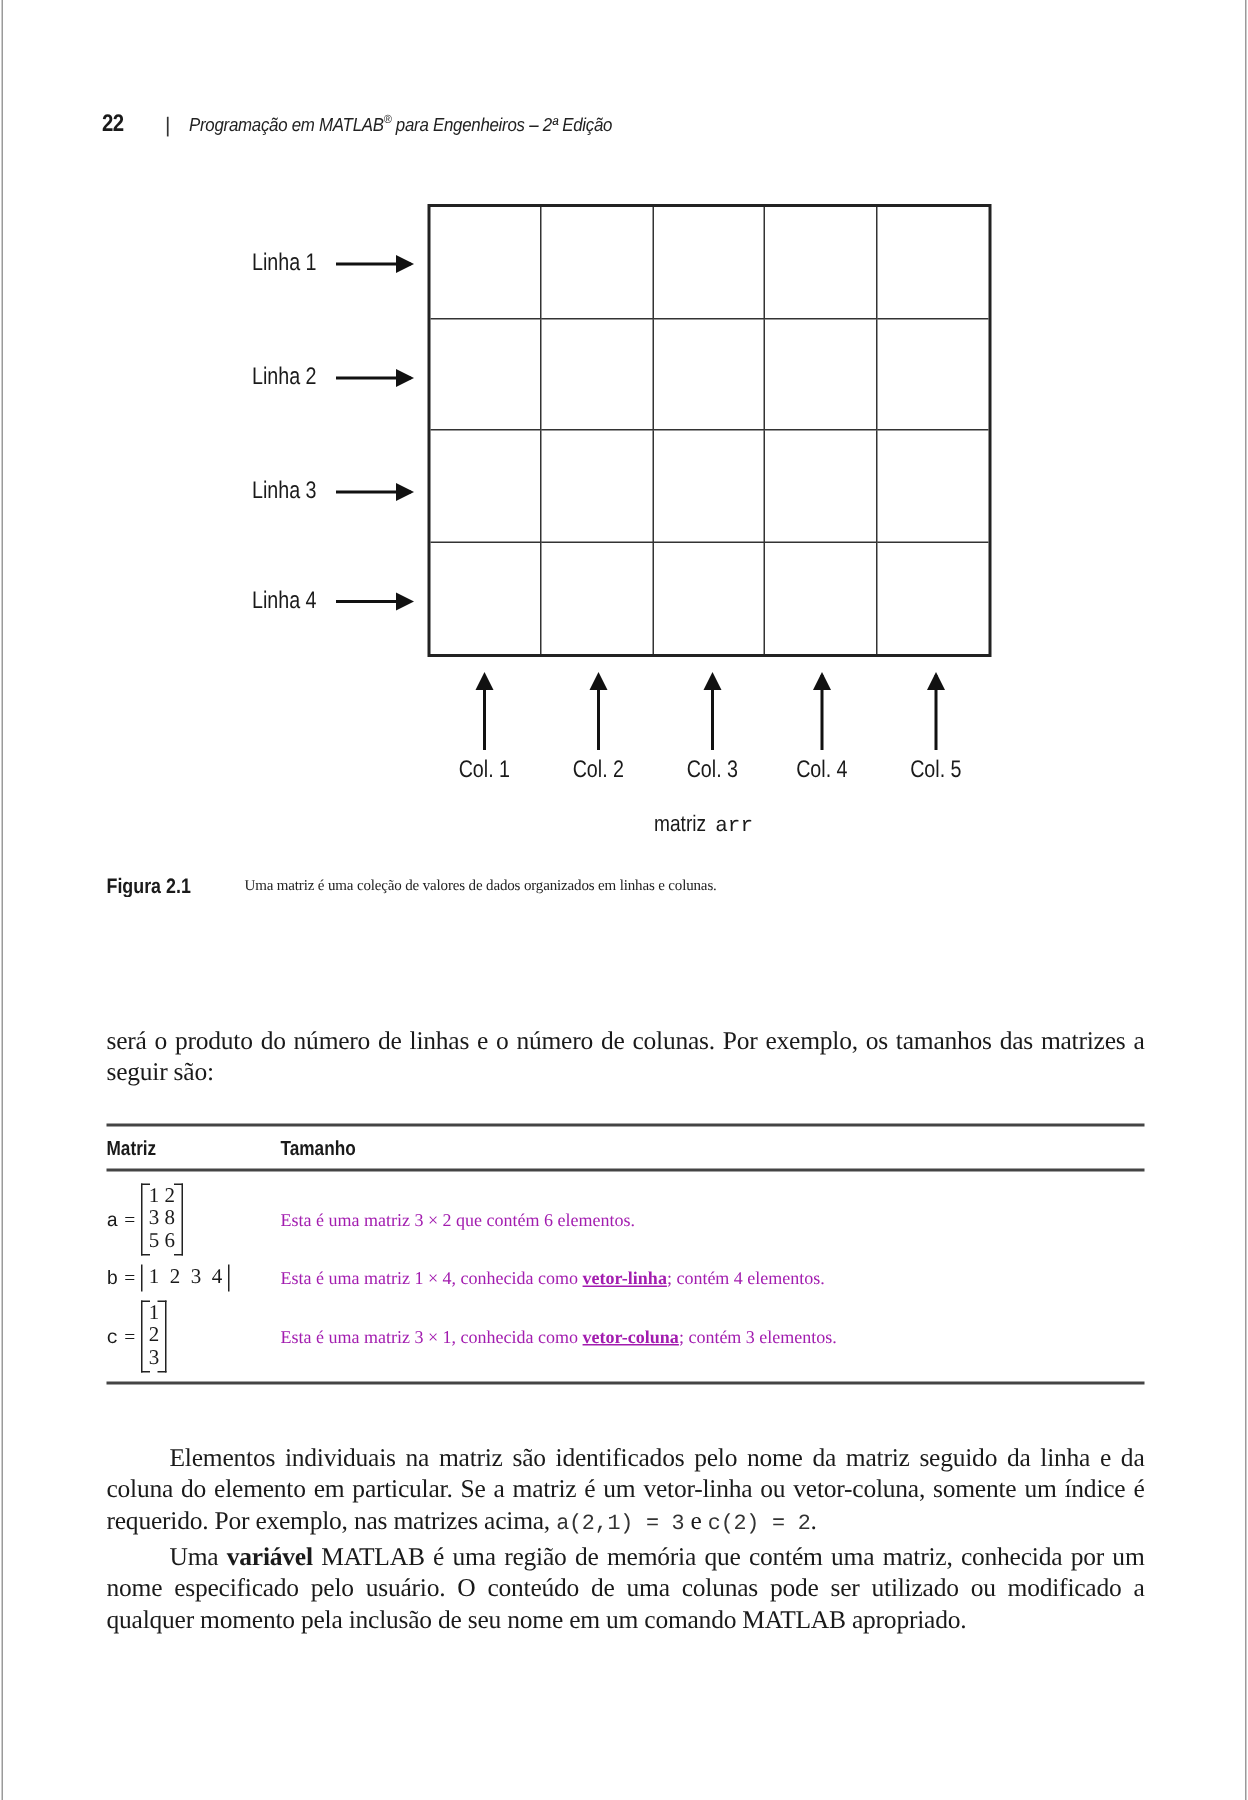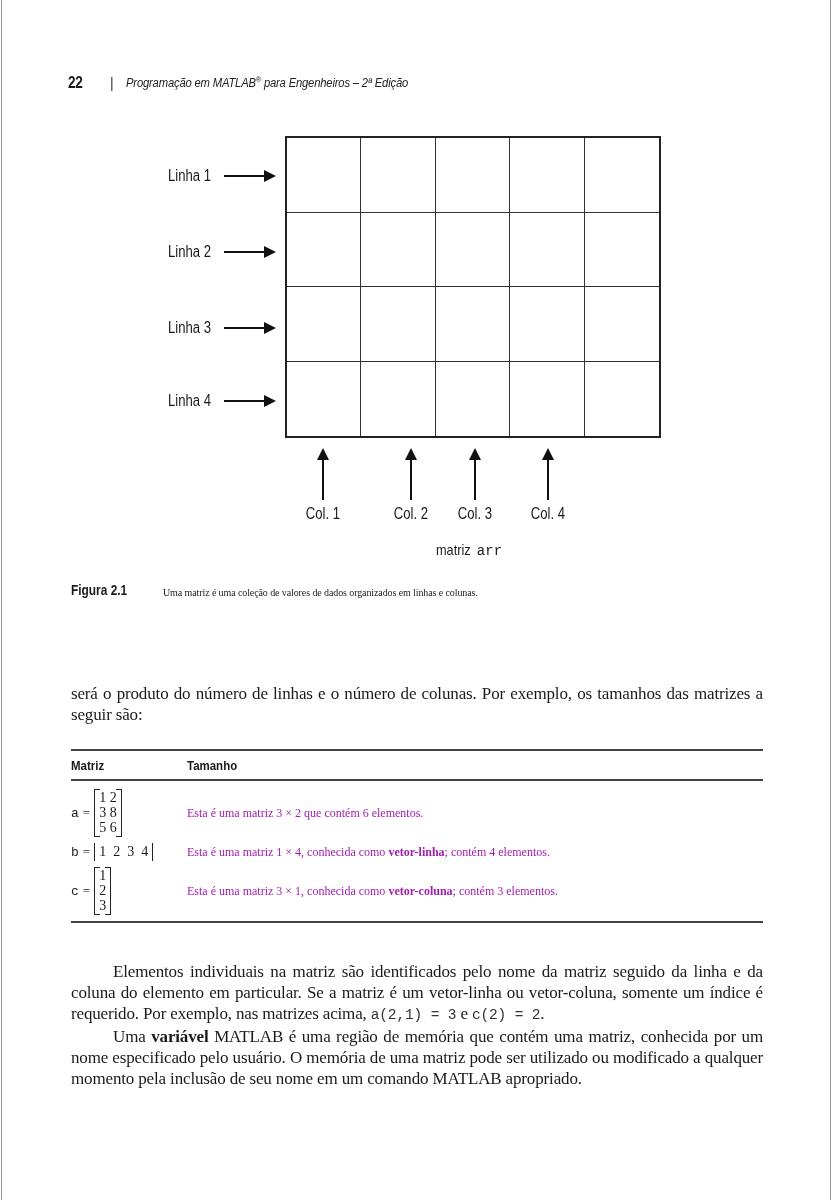--- a/index.html
+++ b/index.html
@@ -32,39 +32,39 @@
 
   .col-label { position: absolute; top: 450px; width: 60px; text-align: center; }
   .arrow-v { position: relative; width: 2px; height: 50px; background: #111; margin: 0 auto; }
   .arrow-v::before { content: ""; position: absolute; left: -5px; top: -2px; border-bottom: 12px solid #111; border-left: 6px solid transparent; border-right: 6px solid transparent; }
   .col-label .txt { font-family: "Liberation Sans", sans-serif; font-size: 16px; margin-top: 5px; display: inline-block; transform: scaleX(0.82); white-space: nowrap; }
 
   .matrix-name { position: absolute; left: 436px; top: 541px; font-size: 15px; display: flex; align-items: baseline; }
   .matrix-name .lbl { font-family: "Liberation Sans", sans-serif; transform: scaleX(0.85); transform-origin: left; display: inline-block; margin-right: -4px; }
   .matrix-name .code { font-family: "Liberation Mono", monospace; font-size: 14px; margin-left: 4px; }
 
-  .caption { position: absolute; left: 71px; top: 582px; display: flex; align-items: flex-end; }
+  .caption { position: absolute; left: 71px; top: 582px; display: flex; align-items: center; }
   .caption .fig-num { font-family: "Liberation Sans", sans-serif; font-weight: bold; font-size: 14px; width: 92px; transform: scaleX(0.85); transform-origin: left; display: inline-block; }
   .caption .fig-text { font-size: 10px; color: #222; letter-spacing: -0.1px; }
 
   .para { position: absolute; left: 71px; width: 692px; font-size: 17px; line-height: 21px; text-align: justify; letter-spacing: -0.15px; }
   .para p { margin: 0; }
   .para .indent { text-indent: 42px; }
   .mono { font-family: "Liberation Mono", monospace; font-size: 14.5px; color: #333; }
 
   
   .size-table { position: absolute; left: 71px; top: 749px; width: 692px; }
   .rule { height: 2px; background: #444; }
   .thead { display: flex; height: 28px; align-items: center; font-family: "Liberation Sans", sans-serif; font-weight: bold; font-size: 13.5px; }
   .thead .h1 { width: 116px; transform: scaleX(0.85); transform-origin: left; }
   .thead .h2 { transform: scaleX(0.85); transform-origin: left; }
   .trow { display: flex; align-items: center; }
   .trow .mat { width: 116px; display: flex; align-items: center; font-size: 14px; }
   .trow .desc { font-size: 12px; color: #a21caf; }
-  .trow .desc b { font-weight: bold; }
+  .trow .desc b { font-weight: bold; text-decoration: underline; }
   .mat .var { font-family: "Liberation Mono", monospace; font-size: 13px; }
   .mat .eq { margin: 0 4px 0 4px; font-size: 13px; }
   .bk { position: relative; display: inline-block; padding: 1px 5px; }
   .bk .l, .bk .r { position: absolute; top: 0; bottom: 0; width: 5px; border: 1.3px solid #222; }
   .bk .l { left: 0; border-right: none; }
   .bk .r { right: 0; border-left: none; }
   .bk.flat .l, .bk.flat .r { border-top: none; border-bottom: none; width: 1px; }
   .bk .body { display: inline-block; line-height: 15px; font-size: 14px; text-align: center; }
   .bk .body div { white-space: pre; }
 </style>
@@ -118,31 +118,35 @@
   </div>
   <div class="row-label" style="top:391px">
     <span class="txt">Linha 4</span>
       <span class="arrow-h"></span>
   </div>
 
   <div class="col-label" style="left:293px">
     <div class="arrow-v"></div>
     <span class="txt">Col. 1</span>
   </div>
-  <div class="col-label" style="left:381px">
+  <div class="col-label" style="left:369px">
     <div class="arrow-v"></div>
     <span class="txt">Col. 2</span>
   </div>
   <div class="col-label" style="left:445px">
     <div class="arrow-v"></div>
     <span class="txt">Col. 3</span>
   </div>
   <div class="col-label" style="left:518px">
     <div class="arrow-v"></div>
     <span class="txt">Col. 4</span>
+  </div>
+  <div class="col-label" style="left:594px">
+    <div class="arrow-v"></div>
+    <span class="txt">Col. 5</span>
   </div>
 
   <div class="matrix-name">
     <span class="lbl">matriz</span>
     <span class="code">arr</span>
   </div>
 
   <div class="caption">
     <span class="fig-num">Figura 2.1</span>
     <span class="fig-text">Uma matriz é uma coleção de valores de dados organizados em linhas e colunas.</span>
@@ -185,14 +189,14 @@
       <span class="eq">=</span>
       <span class="bk"><span class="l"></span><span class="body"><div>1</div><div>2</div><div>3</div></span><span class="r"></span></span>
     </div>
     <div class="desc"><span>Esta é uma matriz 3 × 1, conhecida como </span><b>vetor-coluna</b><span>; contém 3 elementos.</span></div>
   </div>
   <div class="rule"></div>
 </div>
 
 <div class="para" style="top:961px">
   <p class="indent"><span>Elementos individuais na matriz são identificados pelo nome da matriz seguido da linha e da coluna do elemento em particular. Se a matriz é um vetor-linha ou vetor-coluna, somente um índice é requerido. Por exemplo, nas matrizes acima, </span><span class="mono">a(2,1) = 3</span><span> e </span><span class="mono">c(2) = 2</span><span>.</span></p>
-  <p class="indent"><span>Uma </span><b>variável</b><span> MATLAB é uma região de memória que contém uma matriz, conhecida por um nome especificado pelo usuário. O memória de uma matriz pode ser utilizado ou modificado a qualquer momento pela inclusão de seu nome em um comando MATLAB apropriado.</span></p>
+  <p class="indent"><span>Uma </span><b>variável</b><span> MATLAB é uma região de memória que contém uma matriz, conhecida por um nome especificado pelo usuário. O conteúdo de uma colunas pode ser utilizado ou modificado a qualquer momento pela inclusão de seu nome em um comando MATLAB apropriado.</span></p>
 </div>
 
 </body></html>

